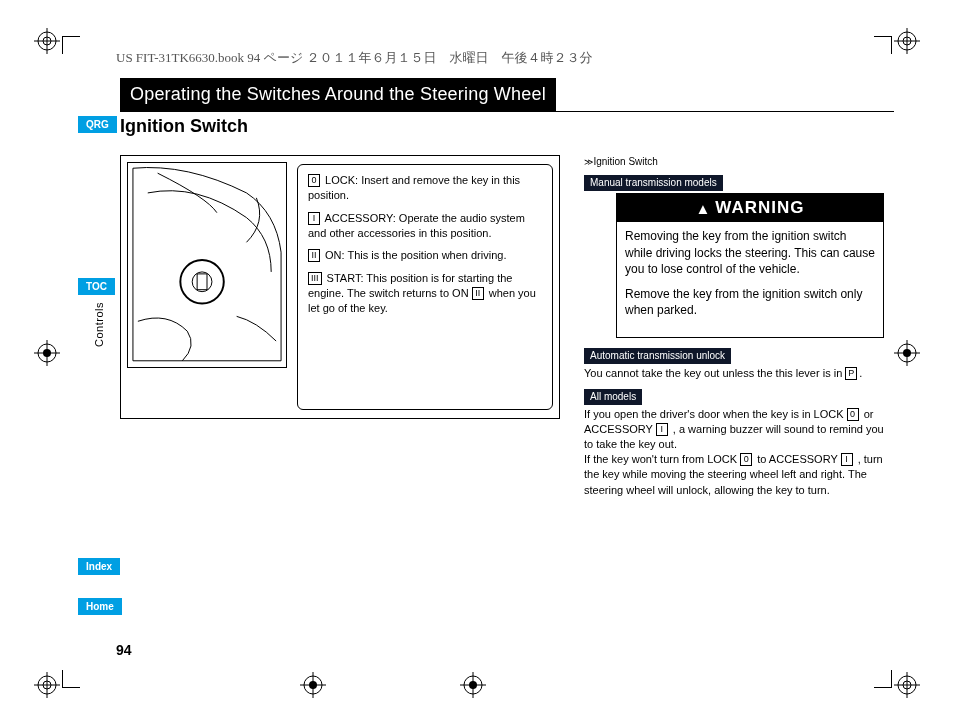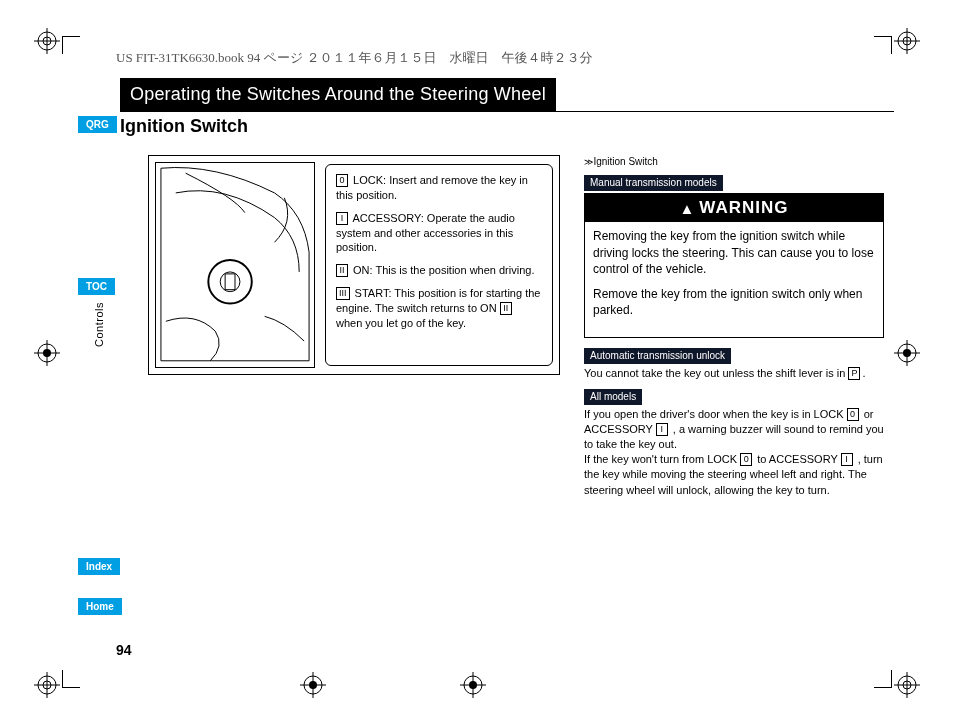--- a/index.html
+++ b/index.html
@@ -47,43 +47,42 @@
   .rule { border:none; border-top:1px solid #000; margin:0 0 0 60px; }
   .section-title {
     font-size:18px; font-weight:700;
     margin:4px 0 0 60px;
   }
   .main-flex {
     display:flex; margin:18px 0 0 60px; gap:24px;
   }
   .figure-col { width:440px; }
   .figure-box {
-    border:1px solid #000; height:220px; position:relative;
+    border:1px solid #000; height:264px; position:relative;
     background:#fff;
-    margin-left:28px;
   }
   .figure-drawing {
     position:absolute; left:6px; top:6px; width:160px; height:206px;
     border:1px solid #000; 
     overflow:hidden;
   }
   .figure-drawing svg { width:100%; height:100%; }
   .callout-col {
     position:absolute; left:176px; right:6px; top:8px; bottom:8px;
     background:#fff; border:1px solid #000; border-radius:6px;
     padding:8px 10px; font-size:11px; line-height:1.35;
   }
   .callout-col p { margin-bottom:8px; }
   .kbox { display:inline-block; min-width:12px; padding:0 2px; border:1px solid #000; font-size:9px; line-height:11px; text-align:center; margin-right:2px; vertical-align:1px; }
 
   .side-col { width:300px; font-size:11px; line-height:1.38; }
   .side-hdr { font-size:10px; margin-bottom:2px; }
   .side-hdr::before { content:"≫"; font-size:9px; }
   .tag { display:inline-block; background:#0f172a; color:#fff; font-size:10px; padding:1px 6px; margin:4px 0 2px; }
-  .warning-box { border:1px solid #000; margin-top:0; }
+  .warning-box { border:1px solid #000; margin-top:0;margin-left:32px; }
   .warning-head {
     background:#000; color:#fff; text-align:center;
     font-size:17px; font-weight:700; letter-spacing:1px;
     padding:2px 0 3px;
   }
   .warning-head .tri { font-size:15px; vertical-align:-1px; margin-right:4px; }
   .warning-body { padding:6px 8px 10px; font-size:12px; }
   .warning-body p { margin-bottom:8px; }
 
   
@@ -235,21 +234,21 @@
           <span class="tri">▲</span><span>WARNING</span>
         </div>
         <div class="warning-body">
           <p>Removing the key from the ignition switch while driving locks the steering. This can cause you to lose control of the vehicle.</p>
           <p>Remove the key from the ignition switch only when parked.</p>
         </div>
       </div>
 
       <span class="tag" style="margin-top:10px">Automatic transmission unlock</span>
       <p>
-        <span>You cannot take the key out unless the shift lever is in </span>
+        <span>You cannot take the key out unless the this lever is in </span>
         <span class="kbox">P</span><span>.</span>
       </p>
 
       <span class="tag" style="margin-top:8px">All models</span>
       <p>
         <span>If you open the driver's door when the key is in LOCK </span>
         <span class="kbox">0</span>
         <span> or ACCESSORY </span>
         <span class="kbox">I</span>
         <span>, a warning buzzer will sound to remind you to take the key out.</span>

